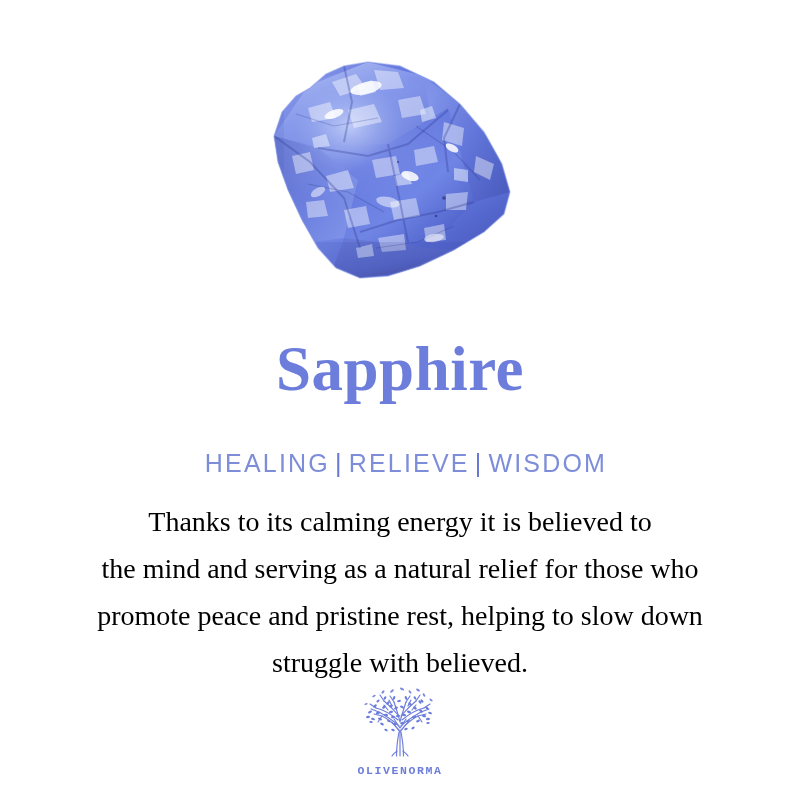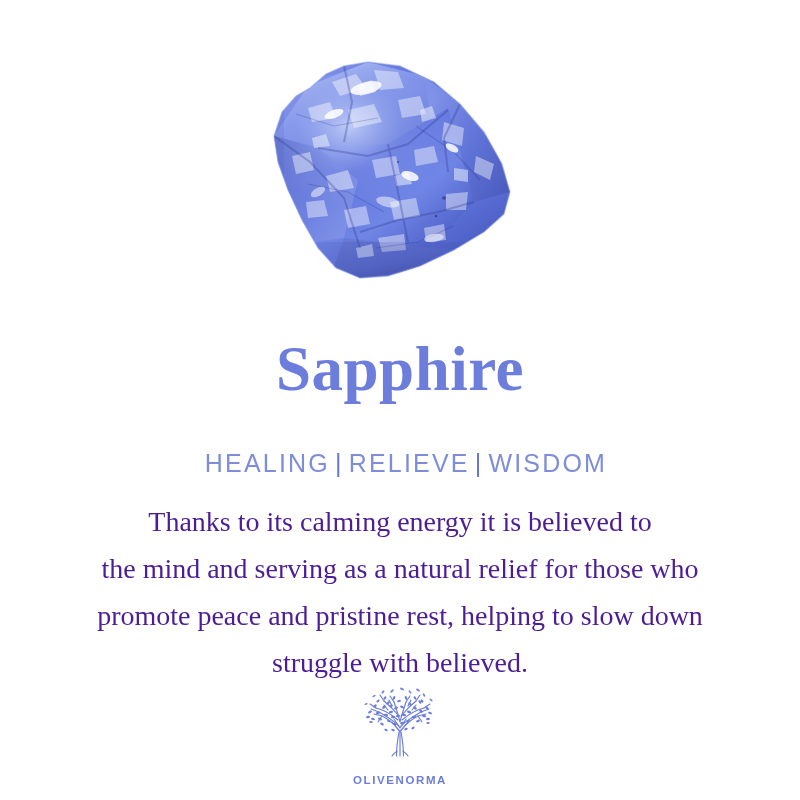--- a/index.html
+++ b/index.html
@@ -87,21 +87,21 @@
   .body-text {
     position: absolute;
     left: 28px;
     top: 498px;
     width: 744px;
     text-align: center;
     font-family: "Liberation Serif", serif;
     font-weight: 400;
     font-size: 28px;
     line-height: 47px;
-    color: #4c1d95;
+    color: #000000;
   }
   .body-text .bline {
     display: block;
     white-space: nowrap;
   }
 
   
   .logo {
     position: absolute;
     left: 0;
@@ -110,22 +110,22 @@
     display: flex;
     flex-direction: column;
     align-items: center;
   }
   .logo-mark {
     width: 84px;
     height: 76px;
     display: block;
   }
   .logo-word {
-    margin-top: 12px;
-    font-family: Liberation Sans, sans-serif;
+    margin-top: 2px;
+    font-family: Liberation Mono, monospace;
     font-weight: 700;
     font-size: 11.5px;
     letter-spacing: 1.6px;
     color: #6c7ddb;
     white-space: nowrap;
   }
 </style>
 </head>
 <body>
 

